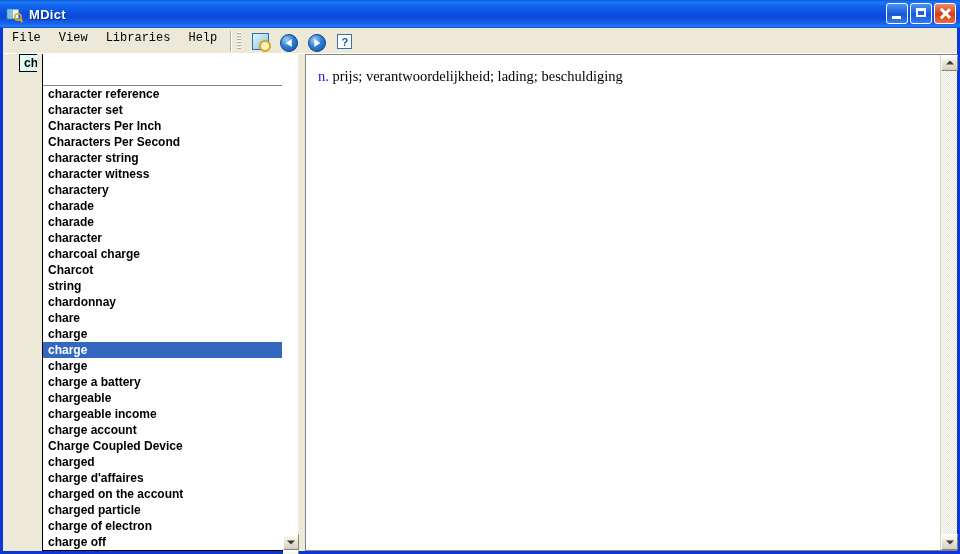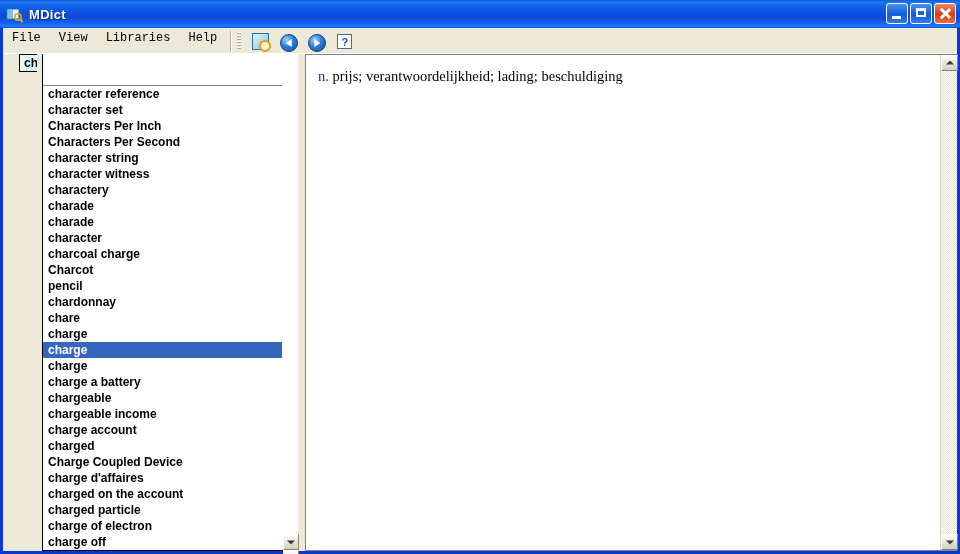--- a/index.html
+++ b/index.html
@@ -395,32 +395,32 @@
             <div class="list-item">Characters Per Inch</div>
             <div class="list-item">Characters Per Second</div>
             <div class="list-item">character string</div>
             <div class="list-item">character witness</div>
             <div class="list-item">charactery</div>
             <div class="list-item">charade</div>
             <div class="list-item">charade</div>
             <div class="list-item">character</div>
             <div class="list-item">charcoal charge</div>
             <div class="list-item">Charcot</div>
-            <div class="list-item">pencil</div>
+            <div class="list-item">string</div>
             <div class="list-item">chardonnay</div>
             <div class="list-item">chare</div>
             <div class="list-item">charge</div>
             <div class="list-item selected">charge</div>
             <div class="list-item">charge</div>
             <div class="list-item">charge a battery</div>
             <div class="list-item">chargeable</div>
             <div class="list-item">chargeable income</div>
             <div class="list-item">charge account</div>
+            <div class="list-item">Charge Coupled Device</div>
             <div class="list-item">charged</div>
-            <div class="list-item">Charge Coupled Device</div>
             <div class="list-item">charge d'affaires</div>
             <div class="list-item">charged on the account</div>
             <div class="list-item">charged particle</div>
             <div class="list-item">charge of electron</div>
             <div class="list-item">charge off</div>
           </div>
         <div class="vscroll track-dot">
           <div class="sb-btn top">
               <span class="tri"></span>
             </div>

